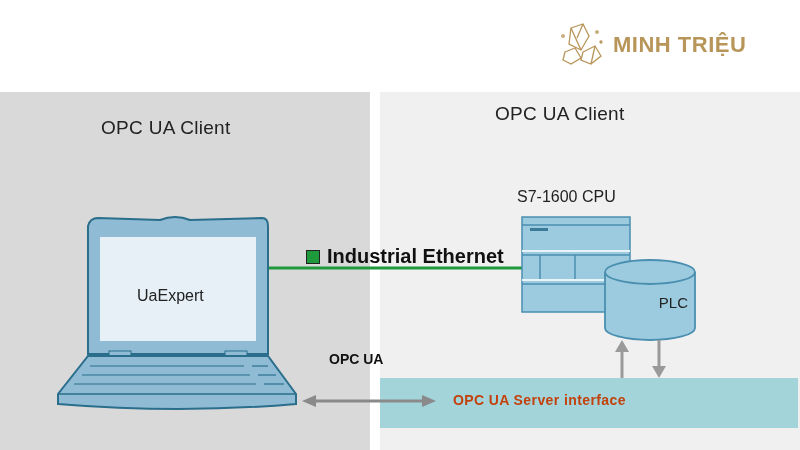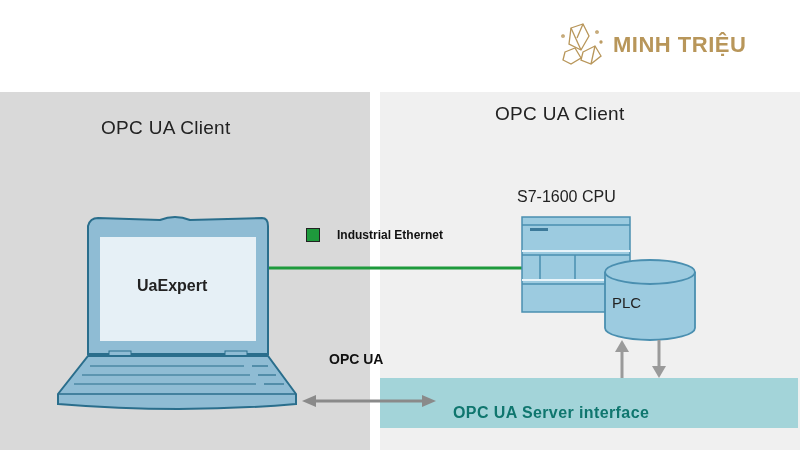--- a/index.html
+++ b/index.html
@@ -3,28 +3,28 @@
 <meta charset="utf-8">
 <style>
   html, body { margin:0; padding:0; }
   body { width:800px; height:450px; position:relative; overflow:hidden; background:#ffffff; font-family:"Liberation Sans", sans-serif; }
   .abs { position:absolute; }
   #client-panel { left:0; top:92px; width:370px; height:358px; background:#d9d9d9; }
   #server-panel { left:380px; top:92px; width:420px; height:358px; background:#f0f0f0; }
   .panel-title { font-size:19px; color:#222; letter-spacing:0.3px; }
   #logo { left:557px; top:22px; height:46px; display:flex; align-items:center; gap:8px; }
   #logo-text { font-weight:bold; font-size:22px; color:#b8965a; letter-spacing:0.5px; }
-  #eth-label { left:306px; top:228px; display:flex; align-items:center; gap:17px; font-weight:bold; font-size:12px; color:#111; }
+  #eth-label { left:306px; top:245px; display:flex; align-items:center; gap:7px; font-weight:bold; font-size:20px; color:#111; }
   #eth-square { width:12px; height:12px; background:#1e9a3c; border:1.5px solid #222; }
   #opcua-label { left:329px; top:351px; font-weight:bold; font-size:14px; color:#111; }
   #iface-bar { left:380px; top:378px; width:418px; height:50px; background:#a3d4d9; }
-  #iface-text { left:453px; top:404px; font-weight:bold; font-size:16px; color:#0f766e; letter-spacing:0.4px; }
+  #iface-text { left:453px; top:392px; font-weight:bold; font-size:14px; color:#c2410c; letter-spacing:0.4px; }
   #cpu-label { left:517px; top:188px; font-size:16px; color:#222; }
-  #uaexpert-label { left:137px; top:277px; font-size:16px; color:#222;font-weight:bold; }
-  #plc-label { left:612px; top:293px; font-size:15px; color:#222; text-align:left; width:76px; line-height:19px; }
+  #uaexpert-label { left:137px; top:287px; font-size:16px; color:#222; }
+  #plc-label { left:612px; top:293px; font-size:15px; color:#222; text-align:right; width:76px; line-height:19px; }
   svg { position:absolute; left:0; top:0; }
 </style>
 </head>
 <body>
 
 <div id="client-panel" class="abs"></div>
 <div id="server-panel" class="abs"></div>
 
 <div id="logo" class="abs">
   <svg width="48" height="46" viewBox="0 0 48 46" style="position:static">

